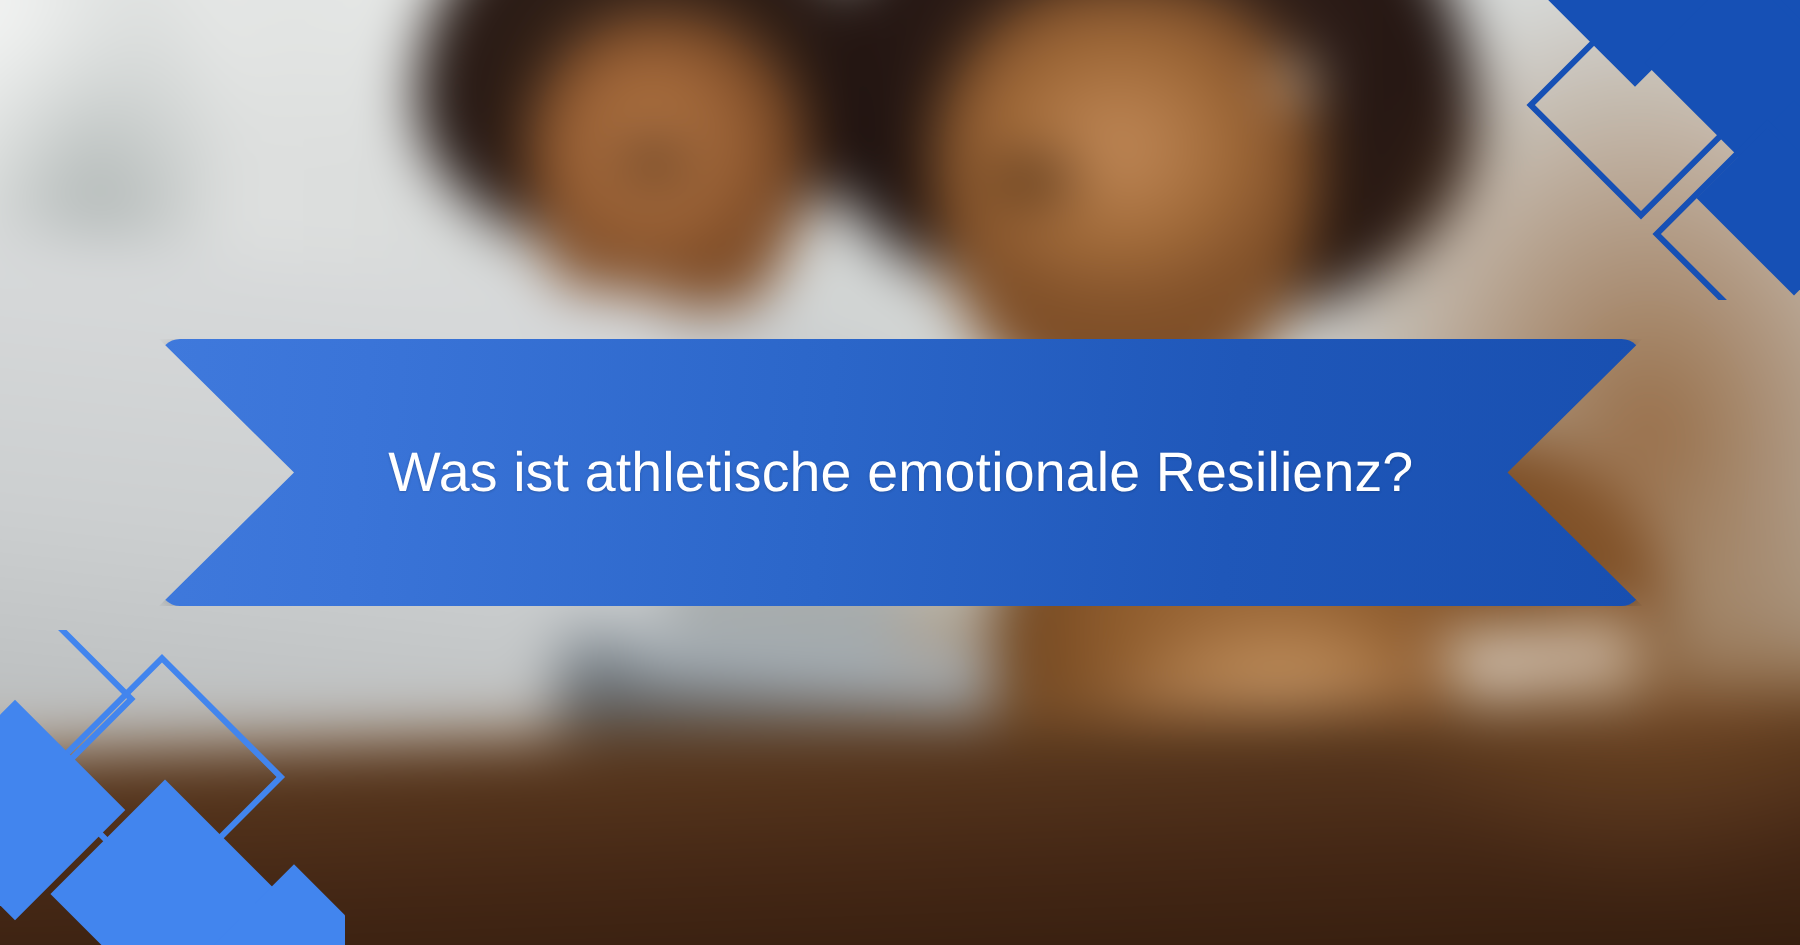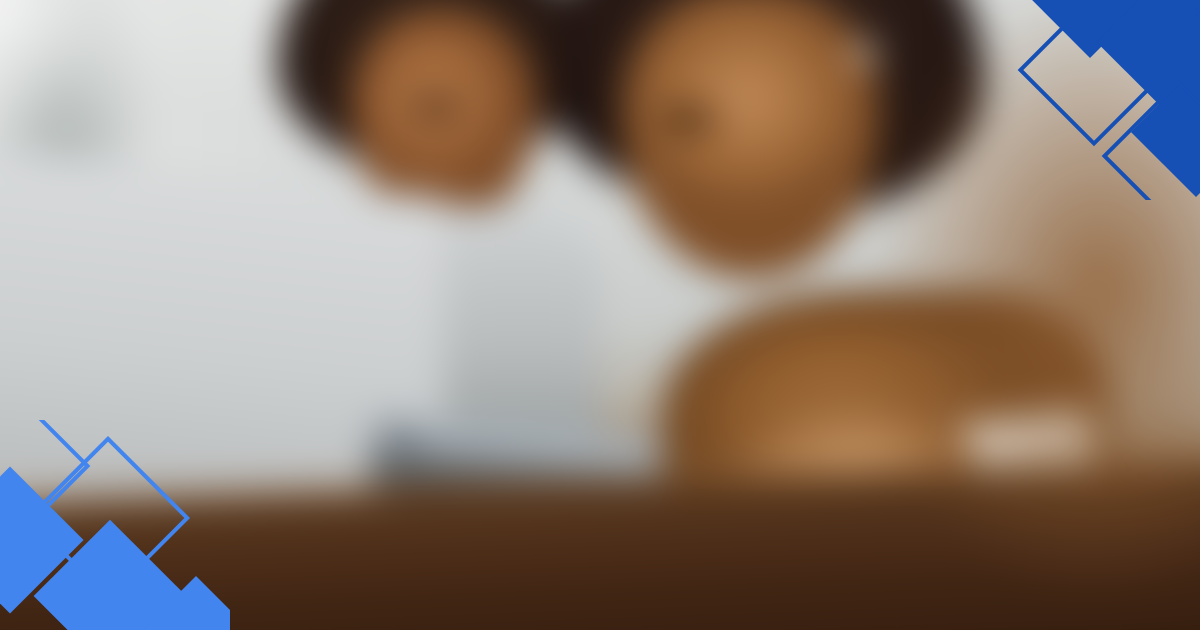--- a/index.html
+++ b/index.html
@@ -223,14 +223,17 @@
         <rect x="52" y="42" width="112" height="112" transform="rotate(45 108 98)"></rect>
       </g>
       <g>
         <rect x="-42" y="68" width="104" height="104" transform="rotate(45 10 120)" fill="#4285ee"></rect>
         <rect x="56" y="122" width="108" height="108" transform="rotate(45 110 176)" fill="#4285ee"></rect>
         <rect x="148" y="176" width="96" height="96" transform="rotate(45 196 224)" fill="#4285ee"></rect>
       </g>
     </svg>
   </div>
 
+  <div class="ribbon">
+    <div class="ribbon-title">Was ist athletische emotionale Resilienz?</div>
+  </div>
 
 </div>
 
 </body></html>

